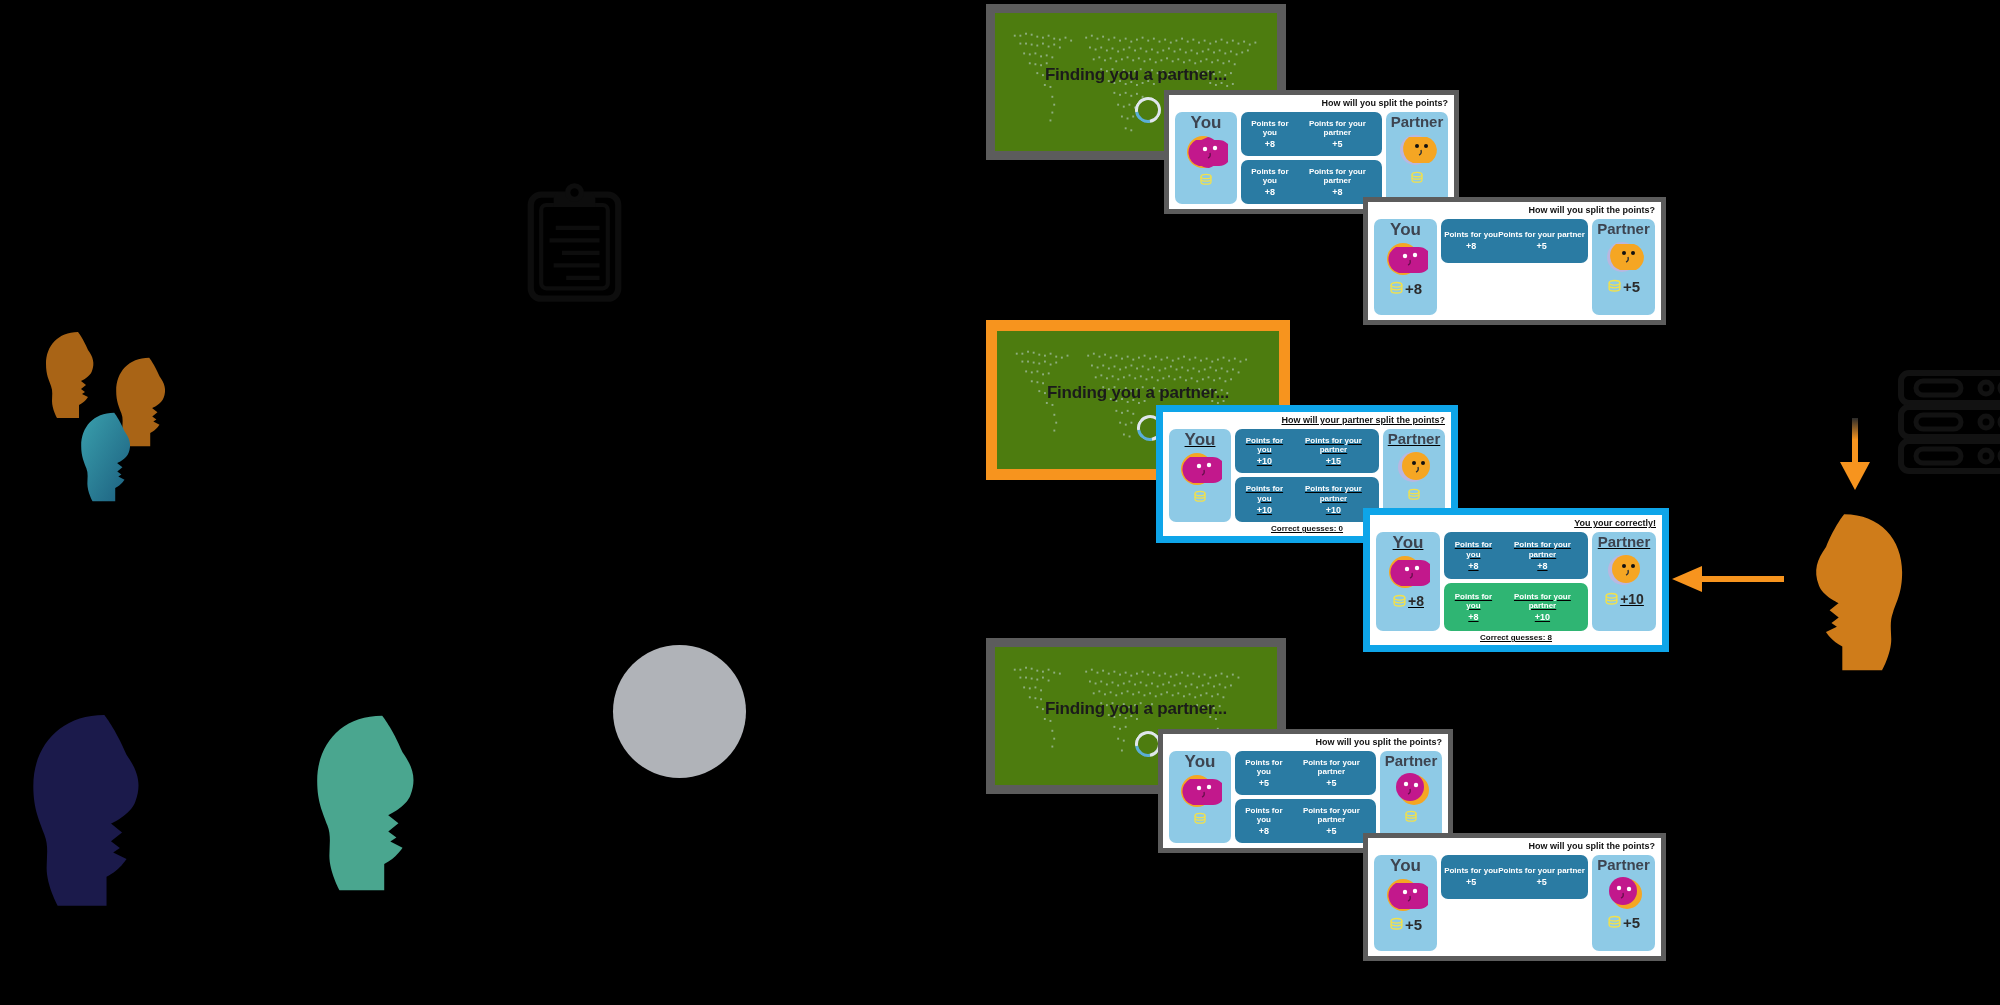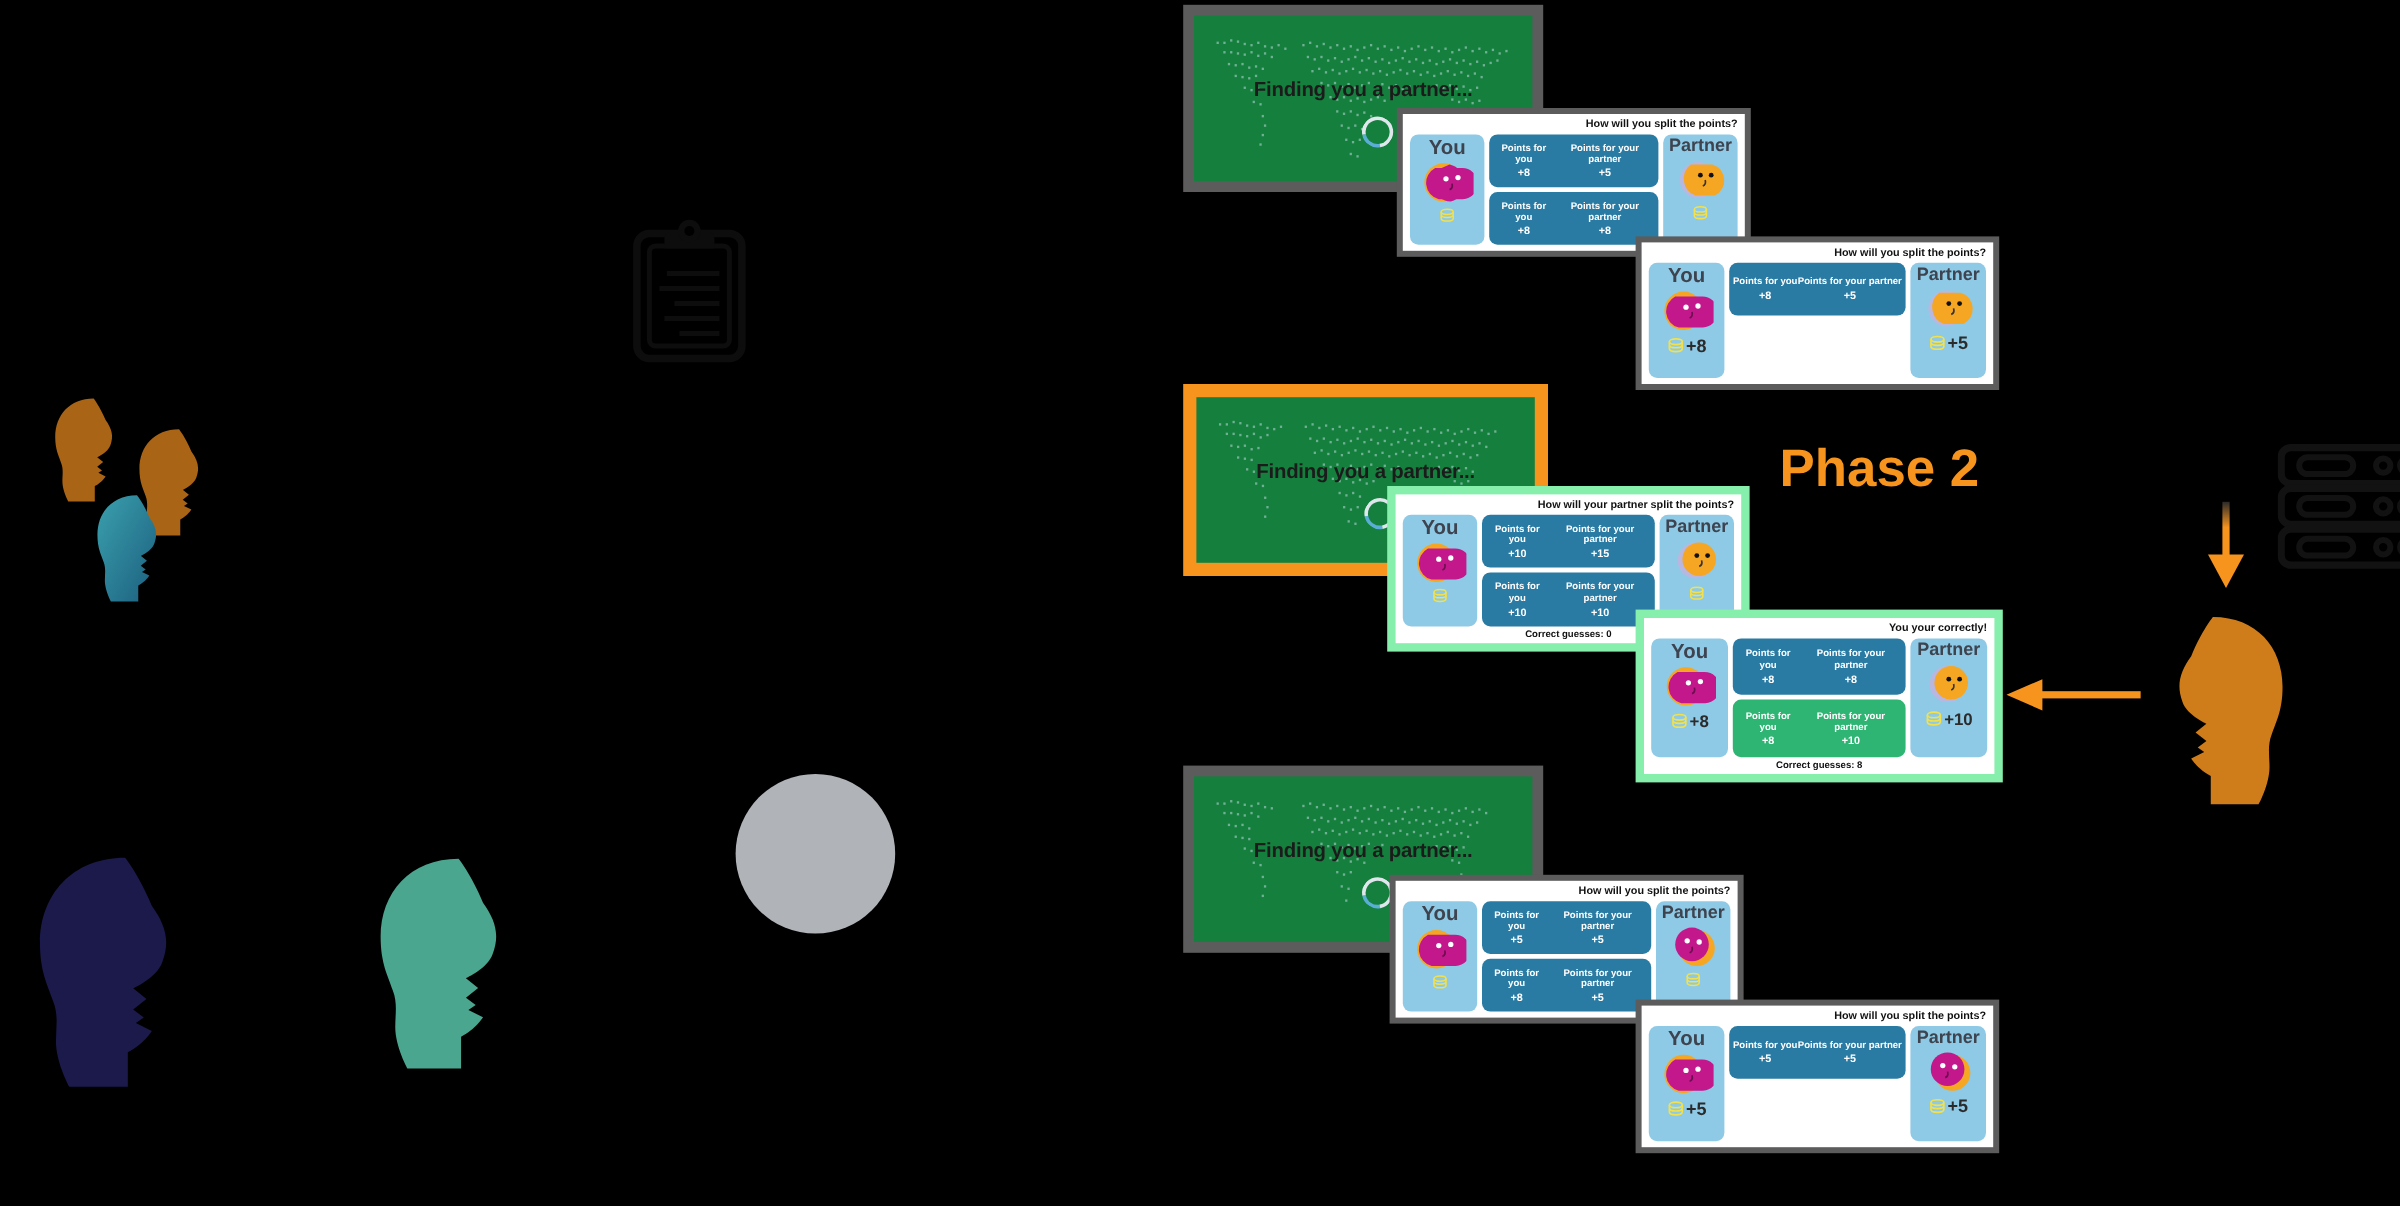--- a/index.html
+++ b/index.html
@@ -11,30 +11,30 @@
 
   
   .head{position:absolute;}
   .head svg{display:block;width:100%;height:100%;}
 
   .graycircle{position:absolute;border-radius:50%;background:#b0b3b8;}
 
   
   .monitor{position:absolute;box-sizing:border-box;background:#5c5c5c;padding:9px;}
   .monitor.orange{background:#f7941e;padding:11px;}
-  .monitor-screen{width:100%;height:100%;background:#15803d;position:relative;overflow:hidden;}
+  .monitor-screen{width:100%;height:100%;background:#4d7c0f;position:relative;overflow:hidden;}
   .worldmap{position:absolute;left:0;top:0;width:100%;height:100%;opacity:.5;}
   .finding-text{position:absolute;left:0;right:0;text-align:center;
     font-weight:bold;color:#1b1b1b;letter-spacing:-.2px;}
   .spinner{position:absolute;border-radius:50%;border-style:solid;
     border-color:#dfe6ec #dfe6ec #5aaed6 #dfe6ec;transform:rotate(35deg);}
 
   
   .gcard{position:absolute;box-sizing:border-box;background:#5c5c5c;padding:5px;}
-  .gcard.orange{background:#86efac;padding:7px;}
+  .gcard.orange{background:#0ea5e9;padding:7px;text-decoration:underline;}
   .gcard-inner{width:100%;height:100%;background:#fff;box-sizing:border-box;
      padding:4px 6px 3px 6px;display:flex;flex-direction:column;}
   .gcard-title{text-align:right;font-weight:bold;color:#111;line-height:1.1;
      margin-bottom:3px;white-space:nowrap;}
   .gcard-body{flex:1;display:flex;gap:4px;align-items:stretch;}
   .pcol{background:#8ecae6;border-radius:7px;display:flex;flex-direction:column;
      align-items:center;justify-content:flex-start;padding-top:2px;flex:0 0 auto;}
   .pcol .plabel{font-weight:bold;color:#3d4450;line-height:1;}
   .avatar{position:relative;}
   .avatar svg{display:block;width:100%;height:100%;}
@@ -160,21 +160,20 @@
     </svg>
   </div>
 
   <div class="arrow" style="left:1672px;top:563px;width:112px;height:32px;">
     <svg viewBox="0 0 112 32">
       <rect x="22" y="13" width="90" height="6" fill="#f7941e"></rect>
       <path d="M0 16 L30 3 L30 29 Z" fill="#f7941e"></path>
     </svg>
   </div>
 
-  <div class="phase-label" style="left:1483px;top:366px;font-size:44px;">Phase 2</div>
 
   <div class="monitor" style="left:986px;top:4px;width:300px;height:156px;">
     <div class="monitor-screen">
       <svg class="worldmap" viewBox="0 0 300 140" preserveAspectRatio="none">
         <g fill="#cfe0ef">
           <rect x="20" y="22" width="2" height="2"></rect>
             <rect x="26" y="22" width="2" height="2"></rect>
             <rect x="32" y="20" width="2" height="2"></rect>
             <rect x="38" y="21" width="2" height="2"></rect>
             <rect x="44" y="23" width="2" height="2"></rect>

